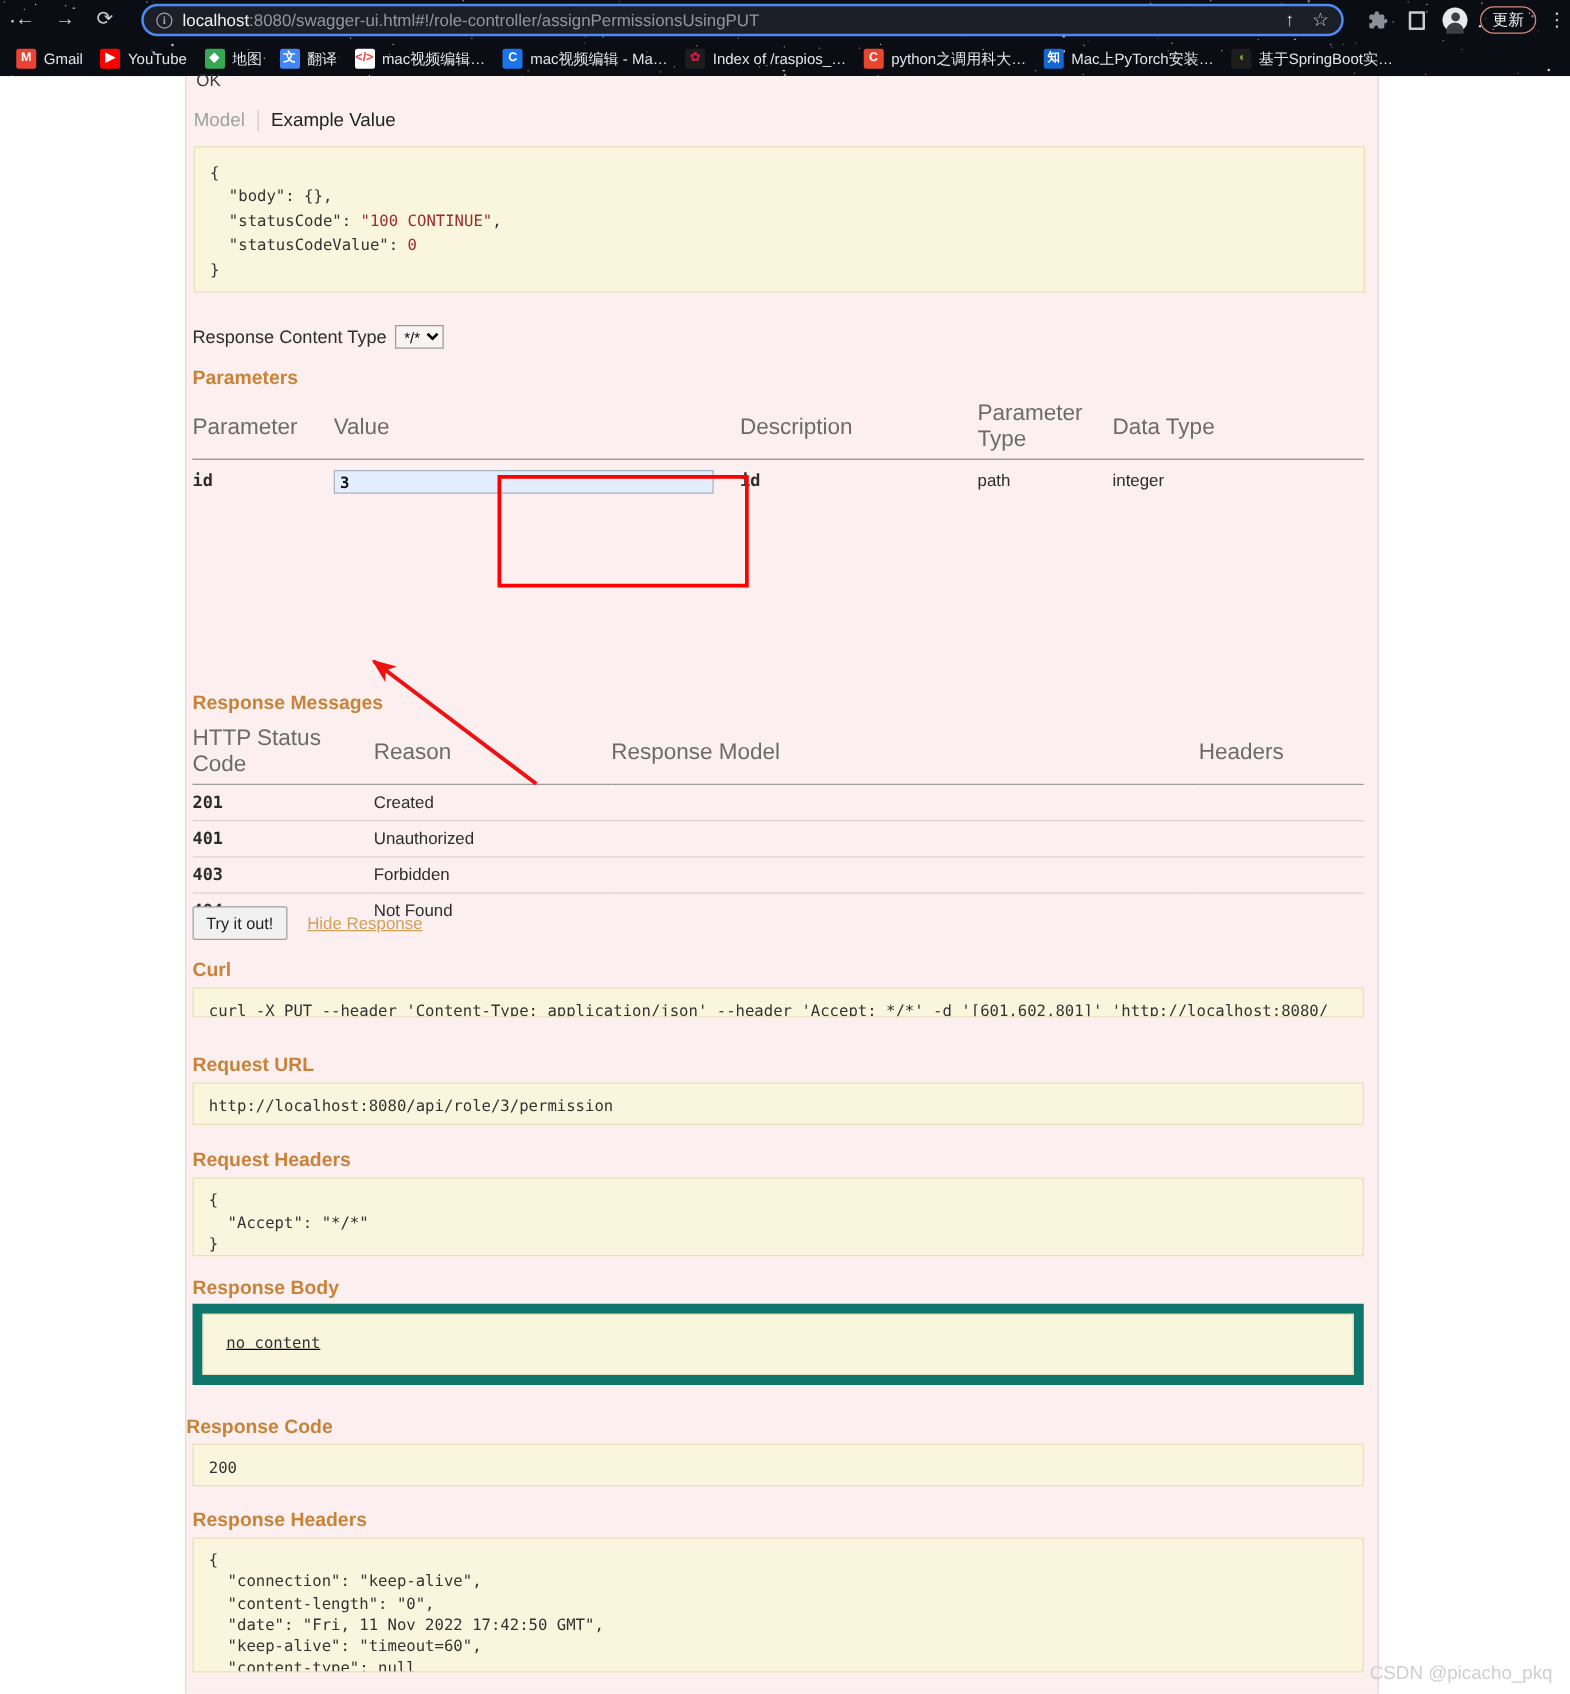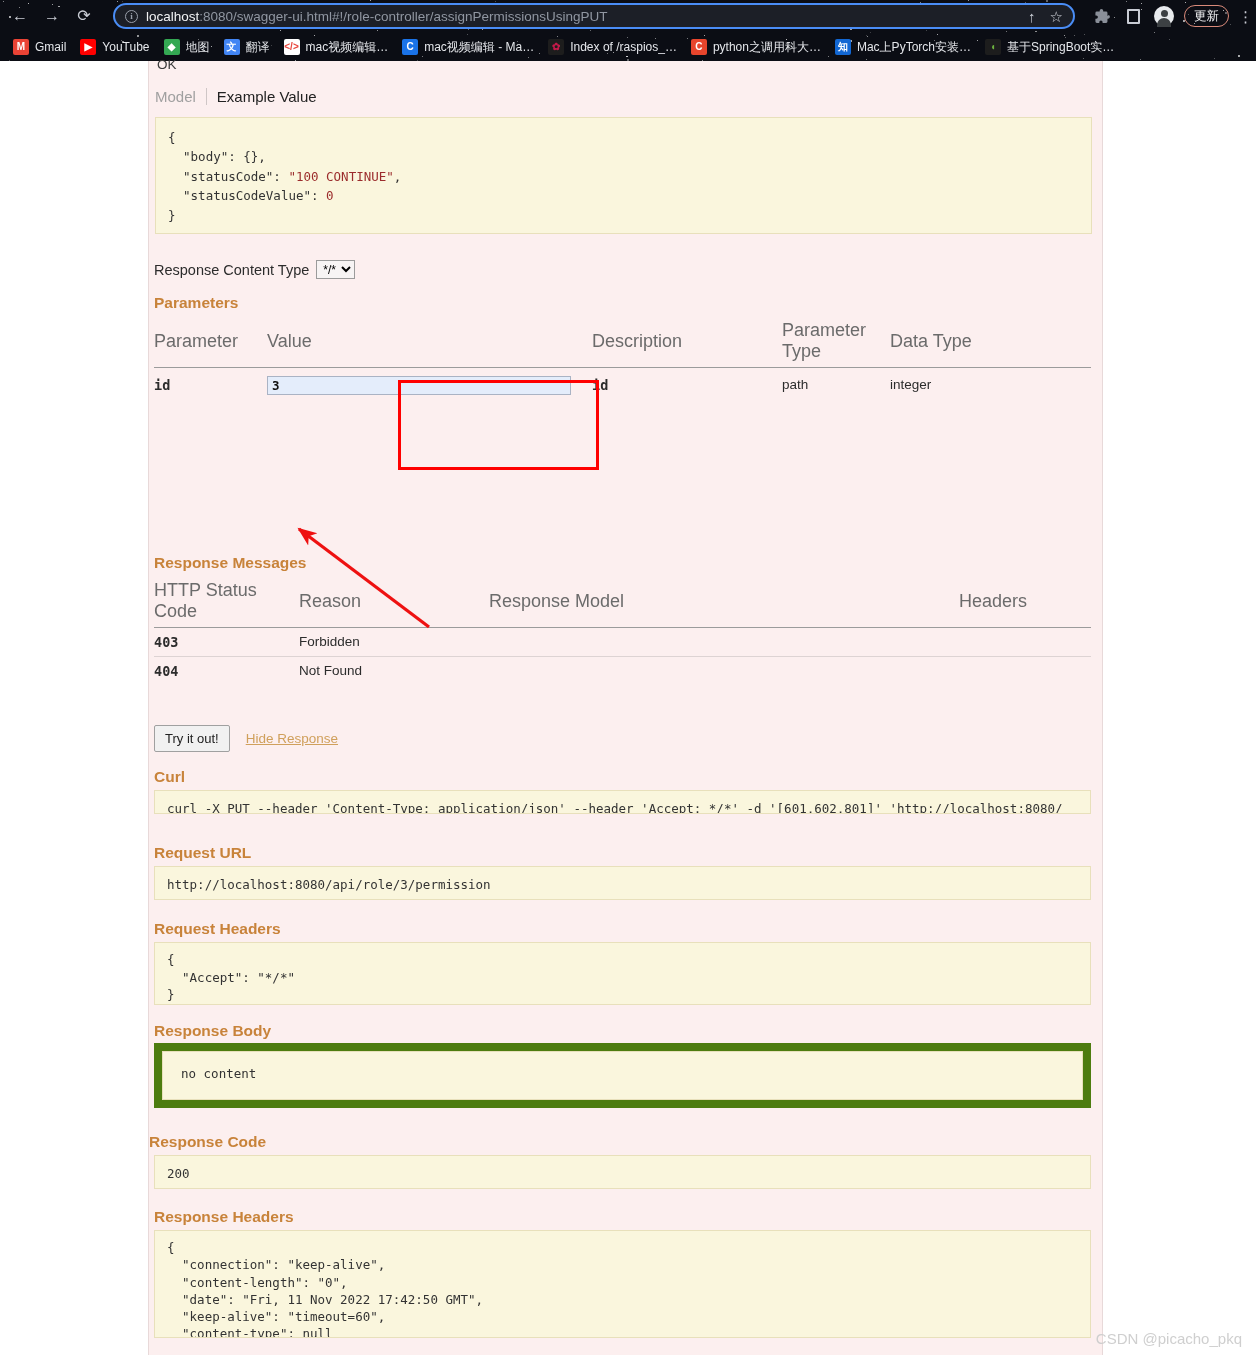--- a/index.html
+++ b/index.html
@@ -196,21 +196,21 @@
     font-family: "Liberation Sans", sans-serif;
     font-size: 13px; color: #222;
     background: #f1f1f1; border: 1px solid #a0a0a0;
     border-radius: 2px; padding: 5px 10px;
   }
   .hide-resp {
     color: #d0a05c; font-size: 13.5px; text-decoration: underline;
     margin-left: 16px;
   }
 
-  .resp-body-wrap { background: #4d7c0f; padding: 8px; }
+  .resp-body-wrap { background: #0f766e; padding: 8px; text-decoration: underline; }
 
   
   #red-rect {
     position: absolute; left: 249px; top: 319px;
     width: 201px; height: 90px;
     border: 3px solid #ff0000; pointer-events: none;
   }
   #red-arrow { position: absolute; left: 0; top: 0; pointer-events: none; }
 
   #watermark {
@@ -516,20 +516,32 @@
         <thead>
           <tr>
             <th>HTTP Status Code</th>
             <th>Reason</th>
             <th>Response Model</th>
             <th>Headers</th>
           </tr>
         </thead>
         <tbody>
           <tr class="row">
+            <td>201</td>
+            <td class="resp-reason">Created</td>
+            <td></td>
+            <td></td>
+          </tr>
+          <tr class="row">
+            <td>401</td>
+            <td class="resp-reason">Unauthorized</td>
+            <td></td>
+            <td></td>
+          </tr>
+          <tr class="row">
             <td>403</td>
             <td class="resp-reason">Forbidden</td>
             <td></td>
             <td></td>
           </tr>
           <tr>
             <td>404</td>
             <td class="resp-reason">Not Found</td>
             <td></td>
             <td></td>

